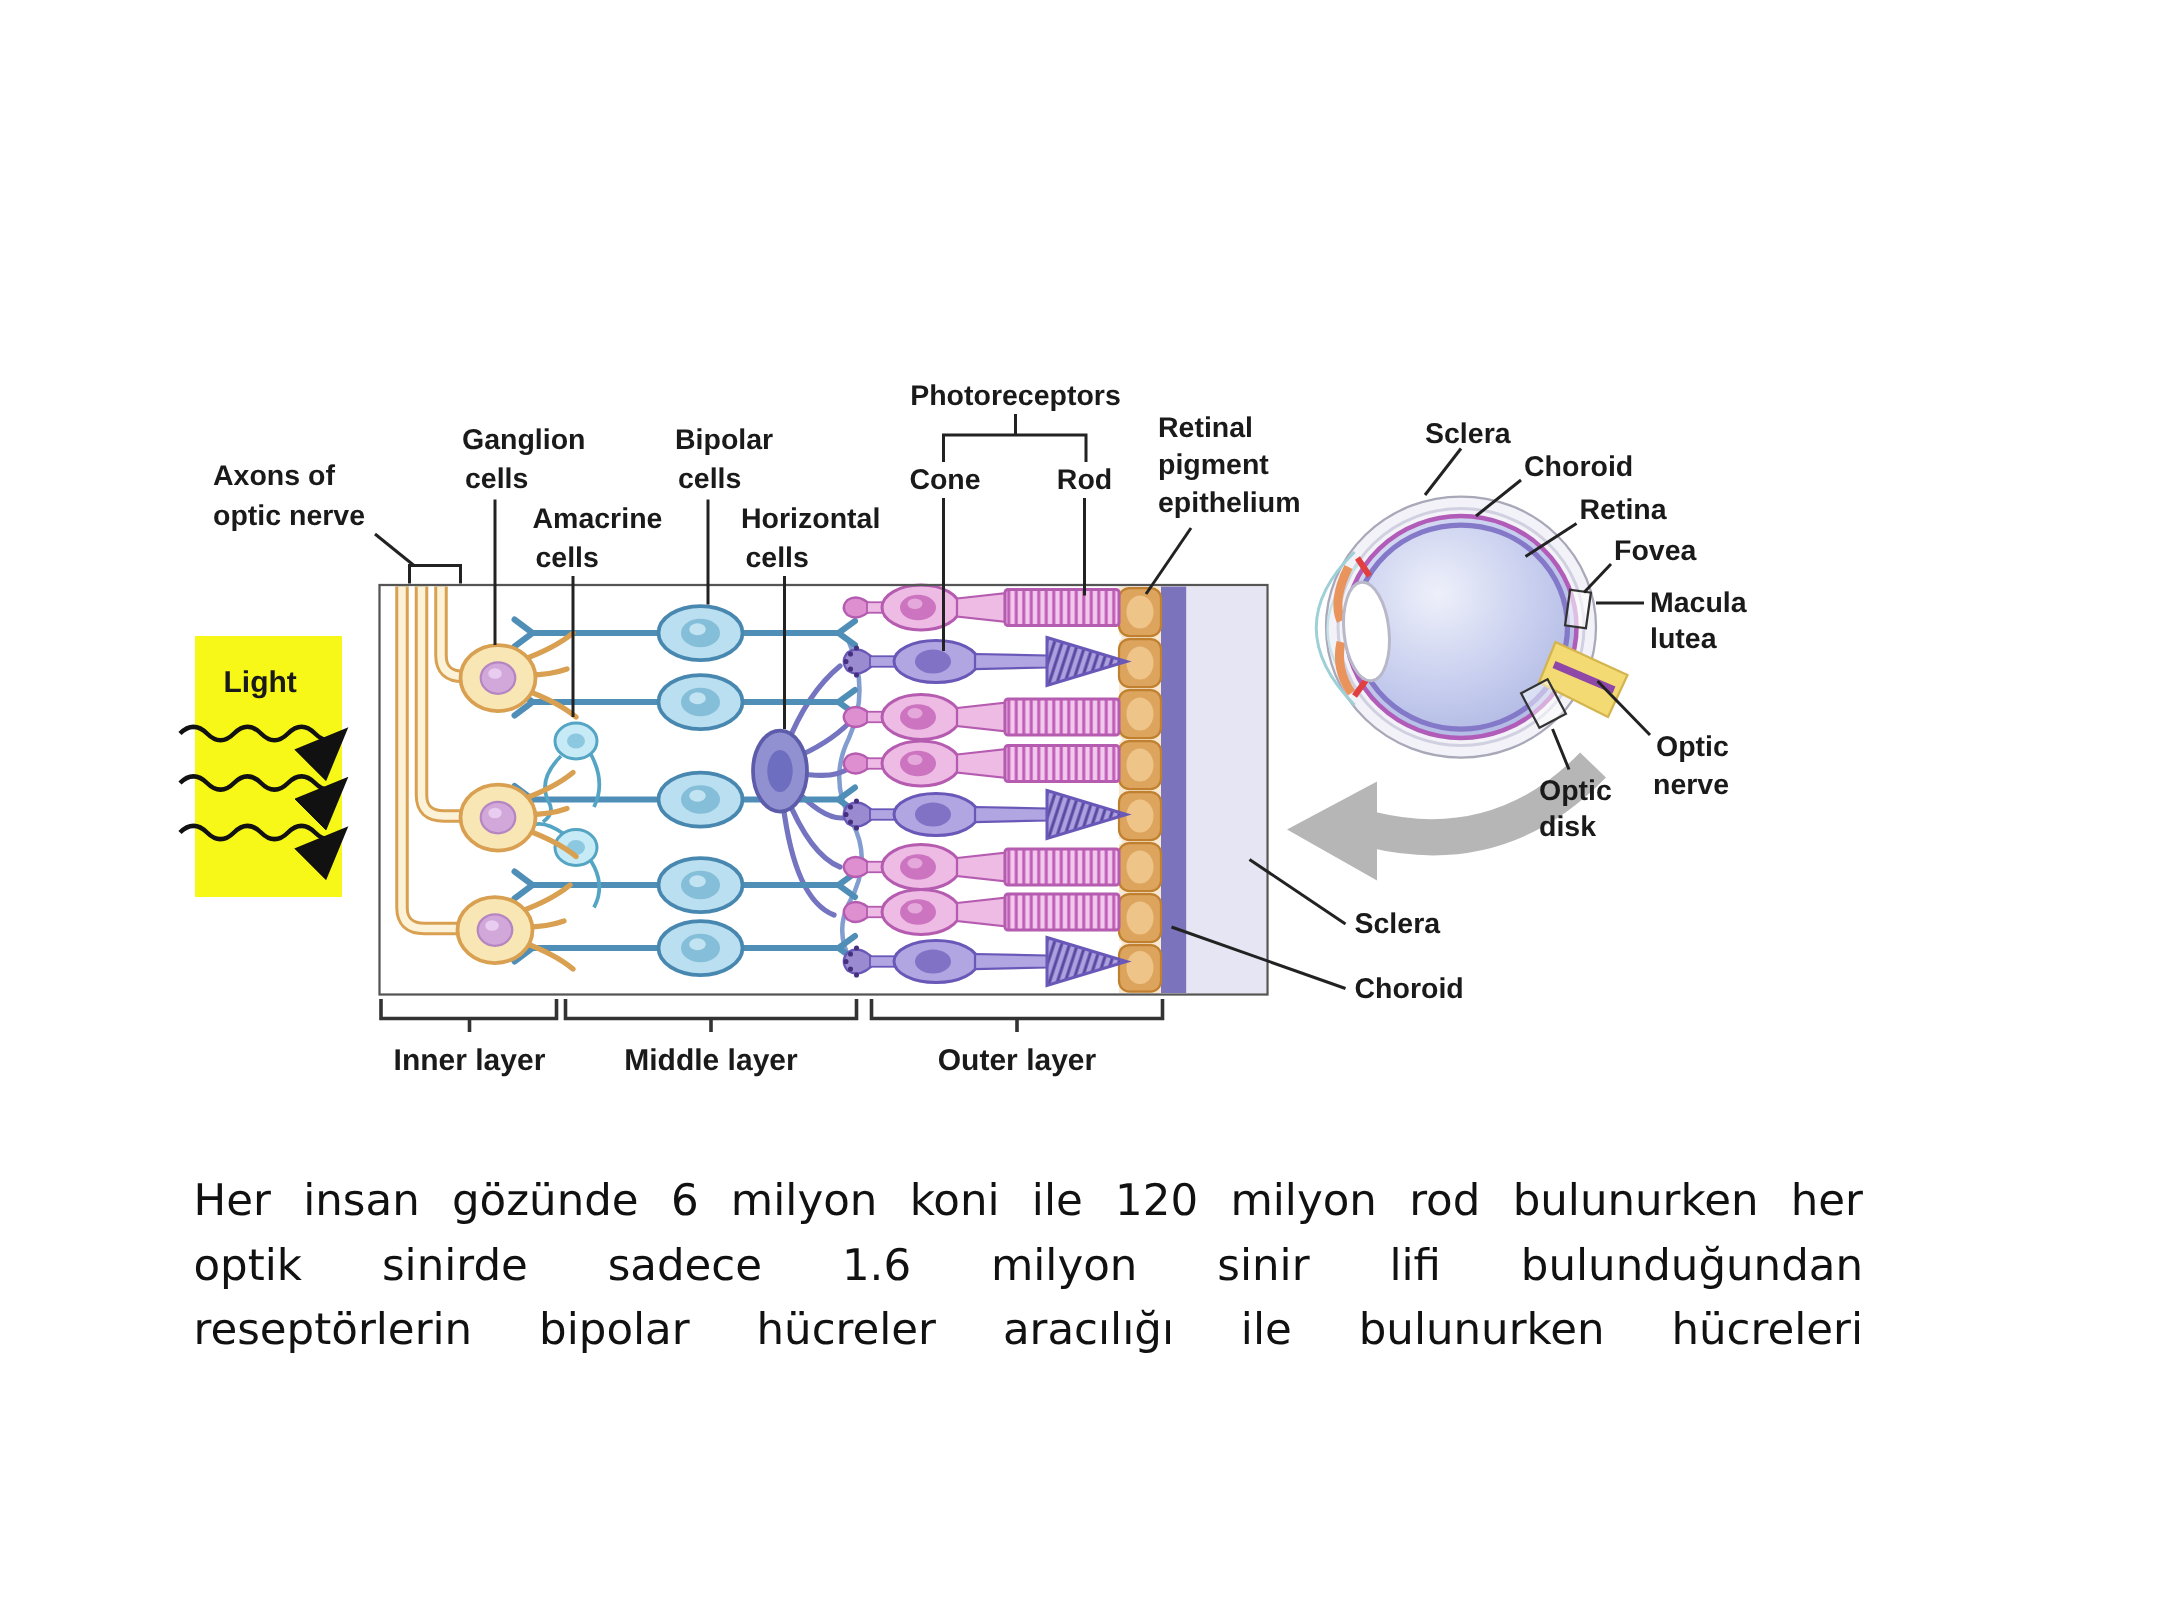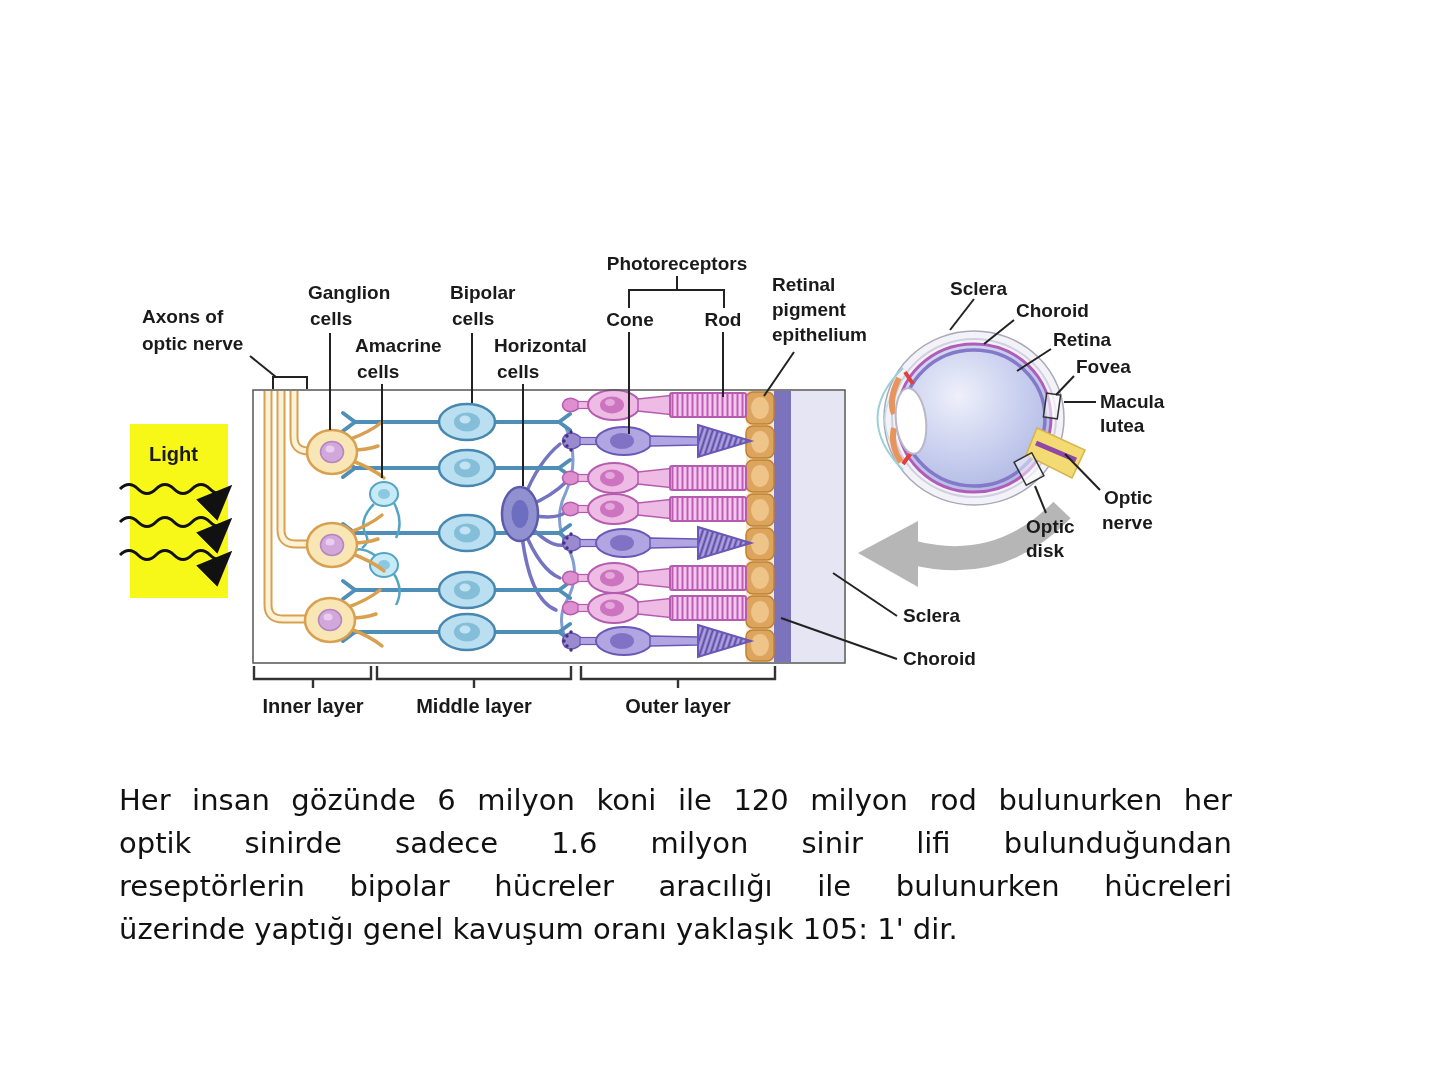--- a/index.html
+++ b/index.html
@@ -3,21 +3,21 @@
 <meta charset="utf-8">
 <style>
   html,body{margin:0;padding:0;background:#fff;}
   .stage{position:relative;width:1440px;height:1080px;background:#ffffff;overflow:hidden;
          font-family:"Liberation Sans",sans-serif;}
   svg{position:absolute;left:0;top:0;}
   .lbl{font:700 19px "Liberation Sans",sans-serif;fill:#1a1a1a;}
   .lbl-big{font:700 20px "Liberation Sans",sans-serif;fill:#1a1a1a;}
   .leader{stroke:#222;stroke-width:2;fill:none;}
   .bracket{stroke:#333;stroke-width:2.4;fill:none;}
-  .para{position:absolute;left:119px;top:779px;width:1113px;color:#111;
+  .para{position:absolute;left:129px;top:779px;width:1113px;color:#111;
         font-family:"DejaVu Sans",sans-serif;font-size:29px;}
   .para .line{display:block;height:43px;line-height:43px;text-align:justify;text-align-last:justify;}
   .para .line.last{text-align:left;text-align-last:left;}
 </style>
 </head>
 <body>
 
 <div class="stage">
 <svg width="1440" height="770" viewBox="0 0 1440 770">
   <defs>
@@ -280,15 +280,14 @@
     <text class="lbl" x="1026" y="533">Optic</text>
     <text class="lbl" x="1026" y="557">disk</text>
     <path class="leader" d="M1046,513 L1035,486"></path>
   </g>
 </svg>
 
 <div class="para">
   <span class="line">Her insan gözünde 6 milyon koni ile 120 milyon rod bulunurken her</span>
   <span class="line">optik sinirde sadece 1.6 milyon sinir lifi bulunduğundan</span>
   <span class="line">reseptörlerin bipolar hücreler aracılığı ile bulunurken hücreleri</span>
-  <span class="line last">üzerinde yaptığı genel kavuşum oranı yaklaşık 105: 1' dir.</span>
 </div>
 </div>
 
 </body></html>

